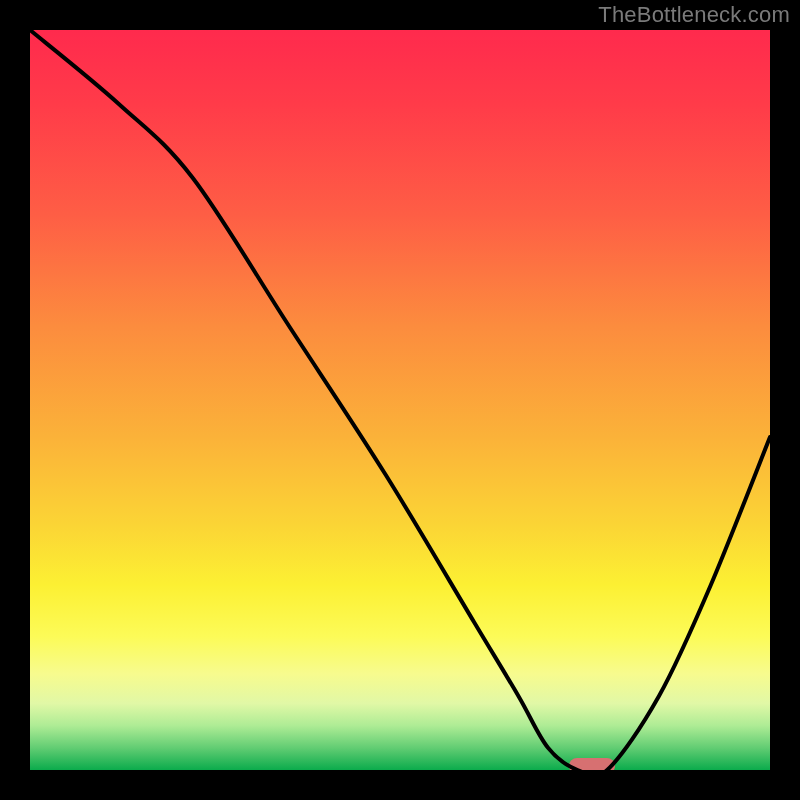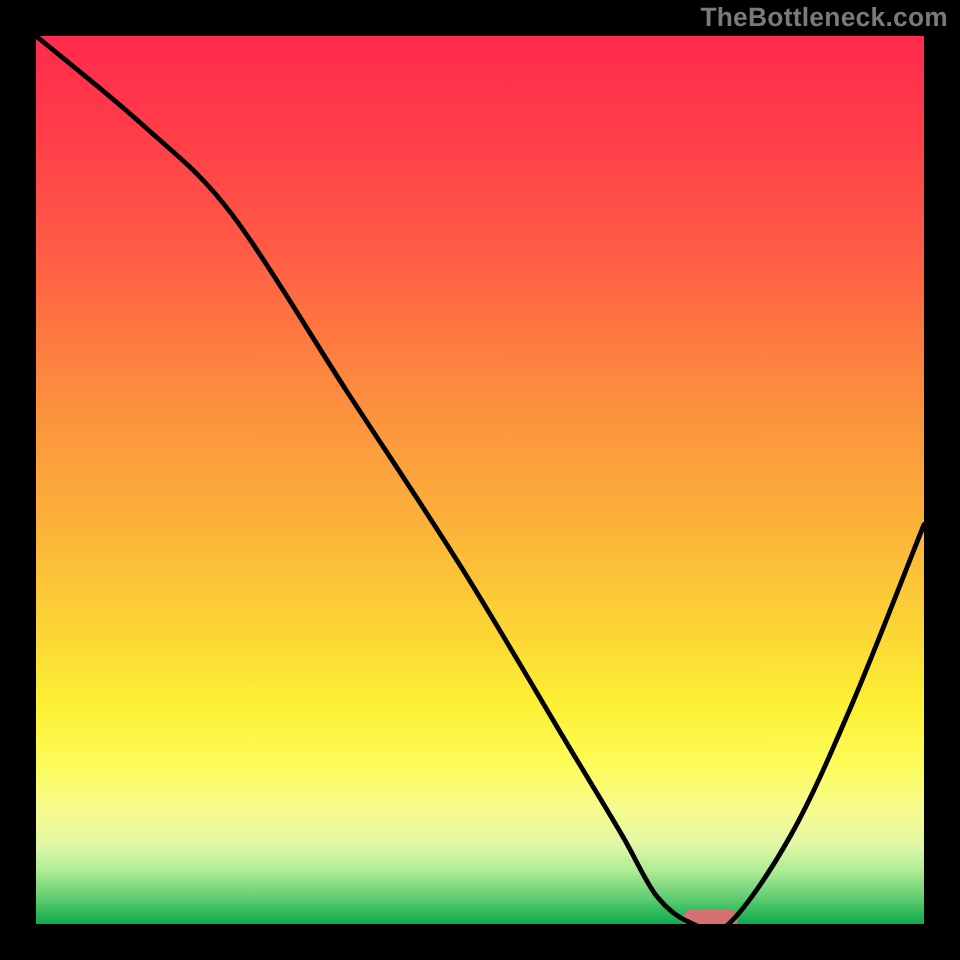--- a/index.html
+++ b/index.html
@@ -16,21 +16,21 @@
     left: 0; top: 0;
     width: 800px; height: 800px;
     background: #000;
   }
   .watermark {
     position: absolute;
     top: 2px;
     right: 10px;
     color: #7a7a7a;
     font-size: 22px;
-    font-weight: 700;
+    font-weight: 400;
     letter-spacing: 0.2px;
     z-index: 50;
   }
   .plot-area {
     position: absolute;
     left: 30px;
     top: 30px;
     width: 740px;
     height: 740px;
     overflow: hidden;

